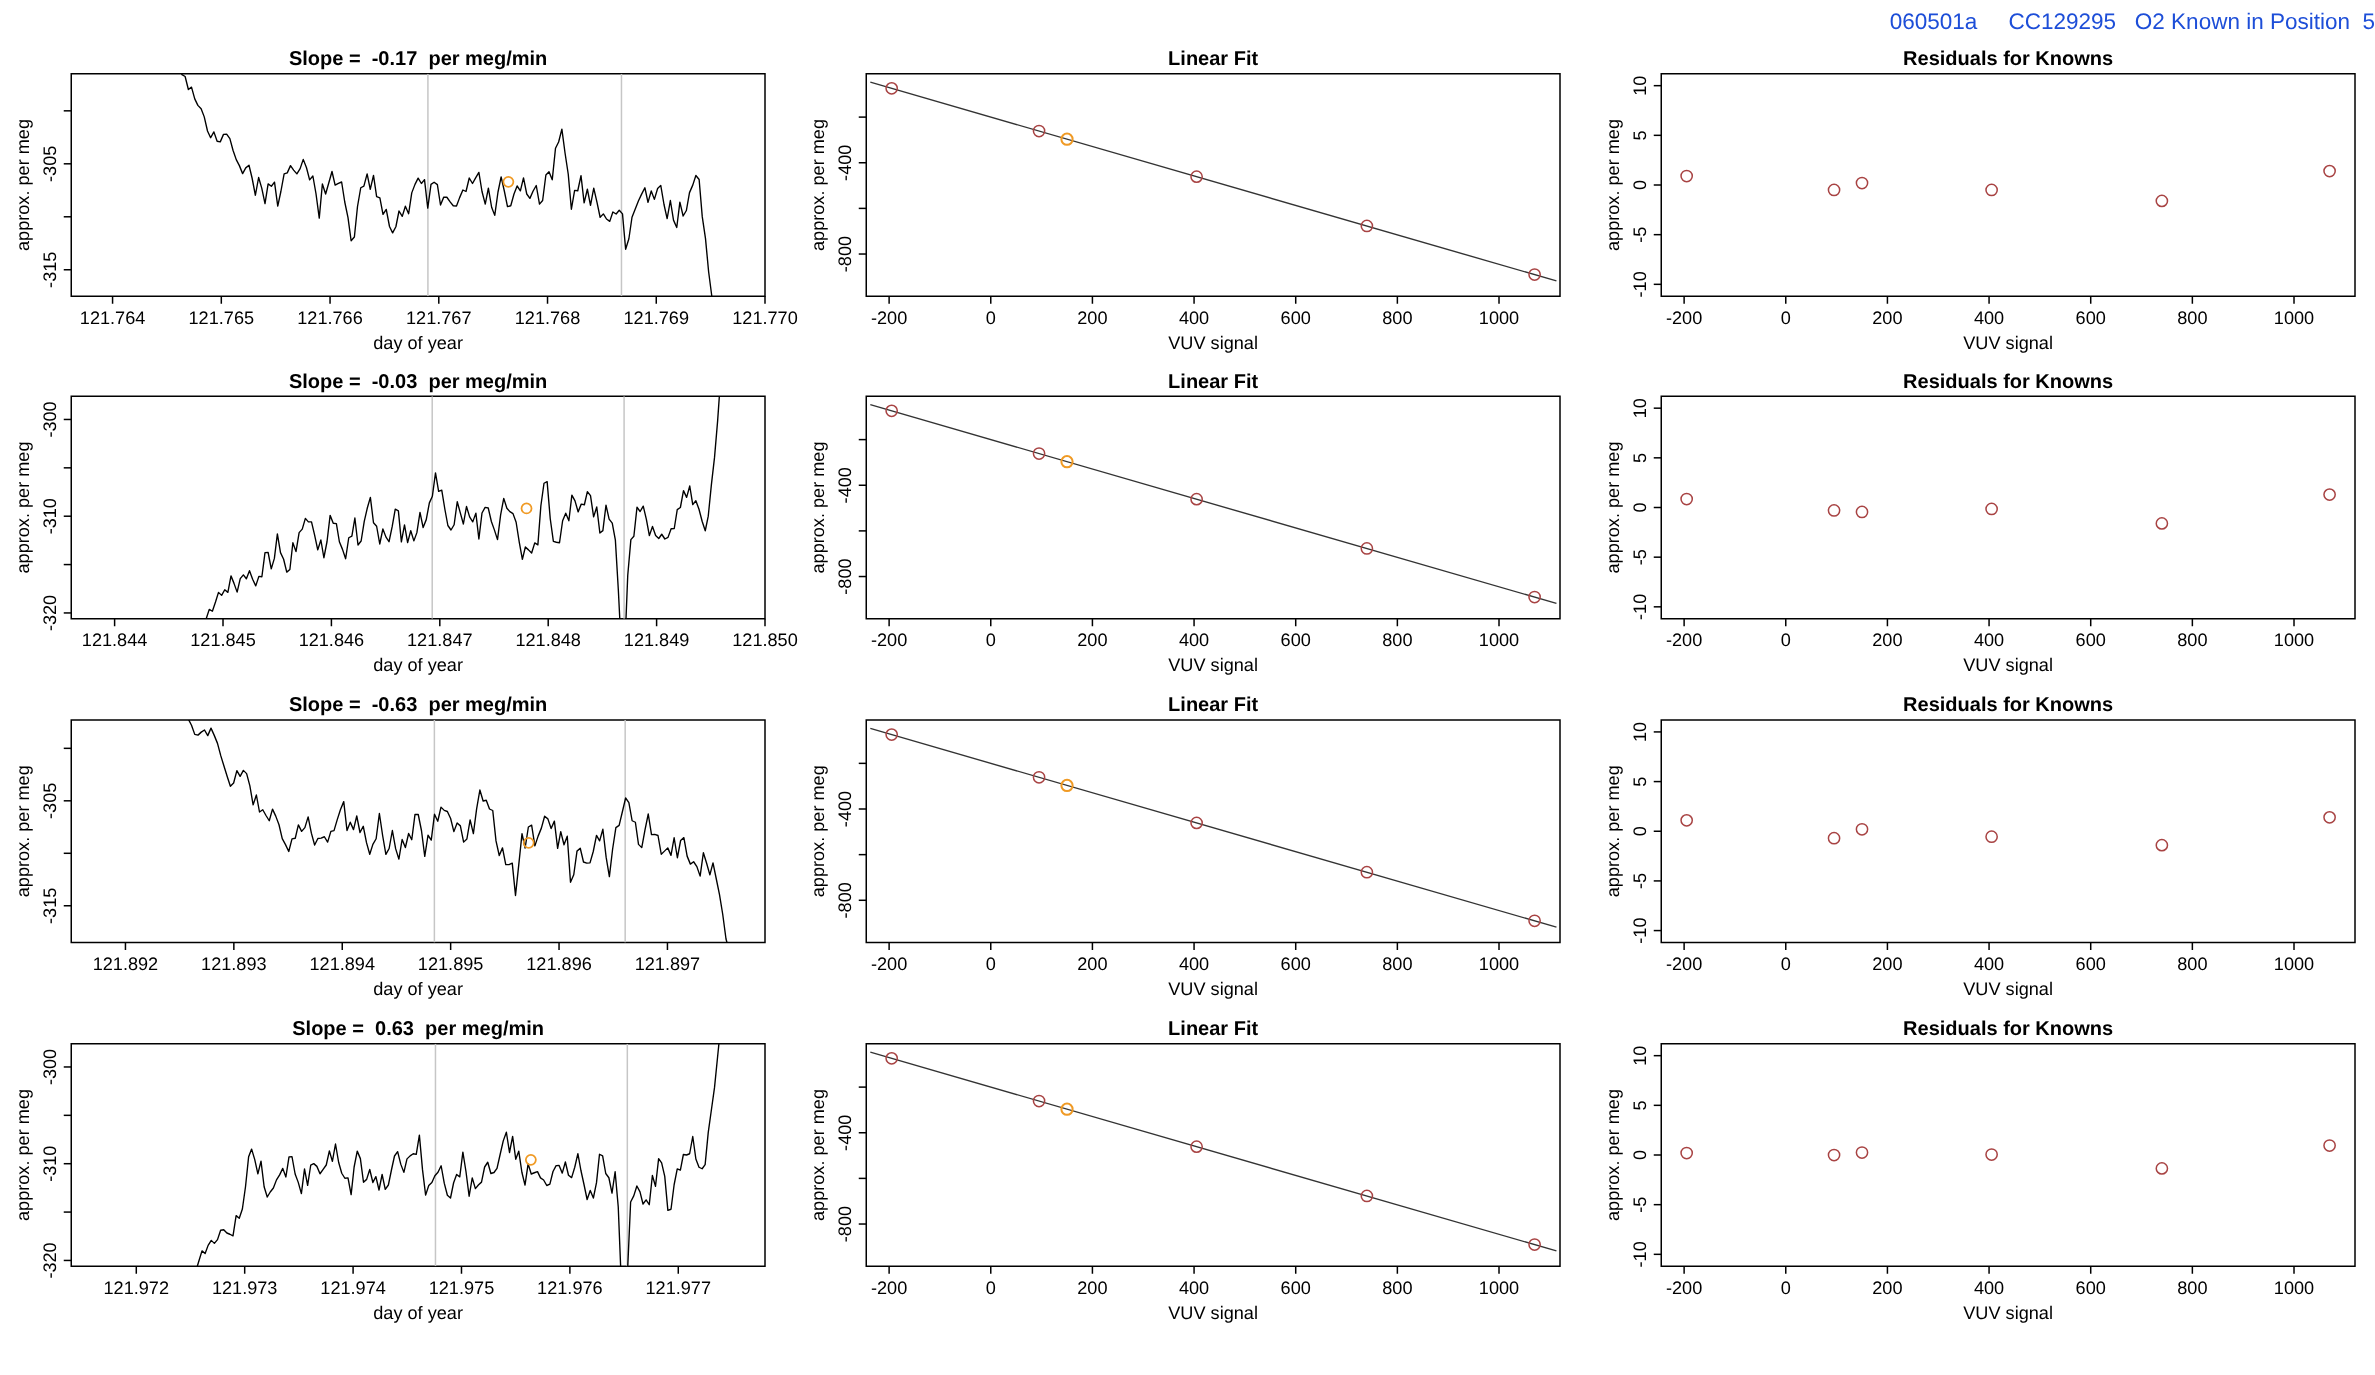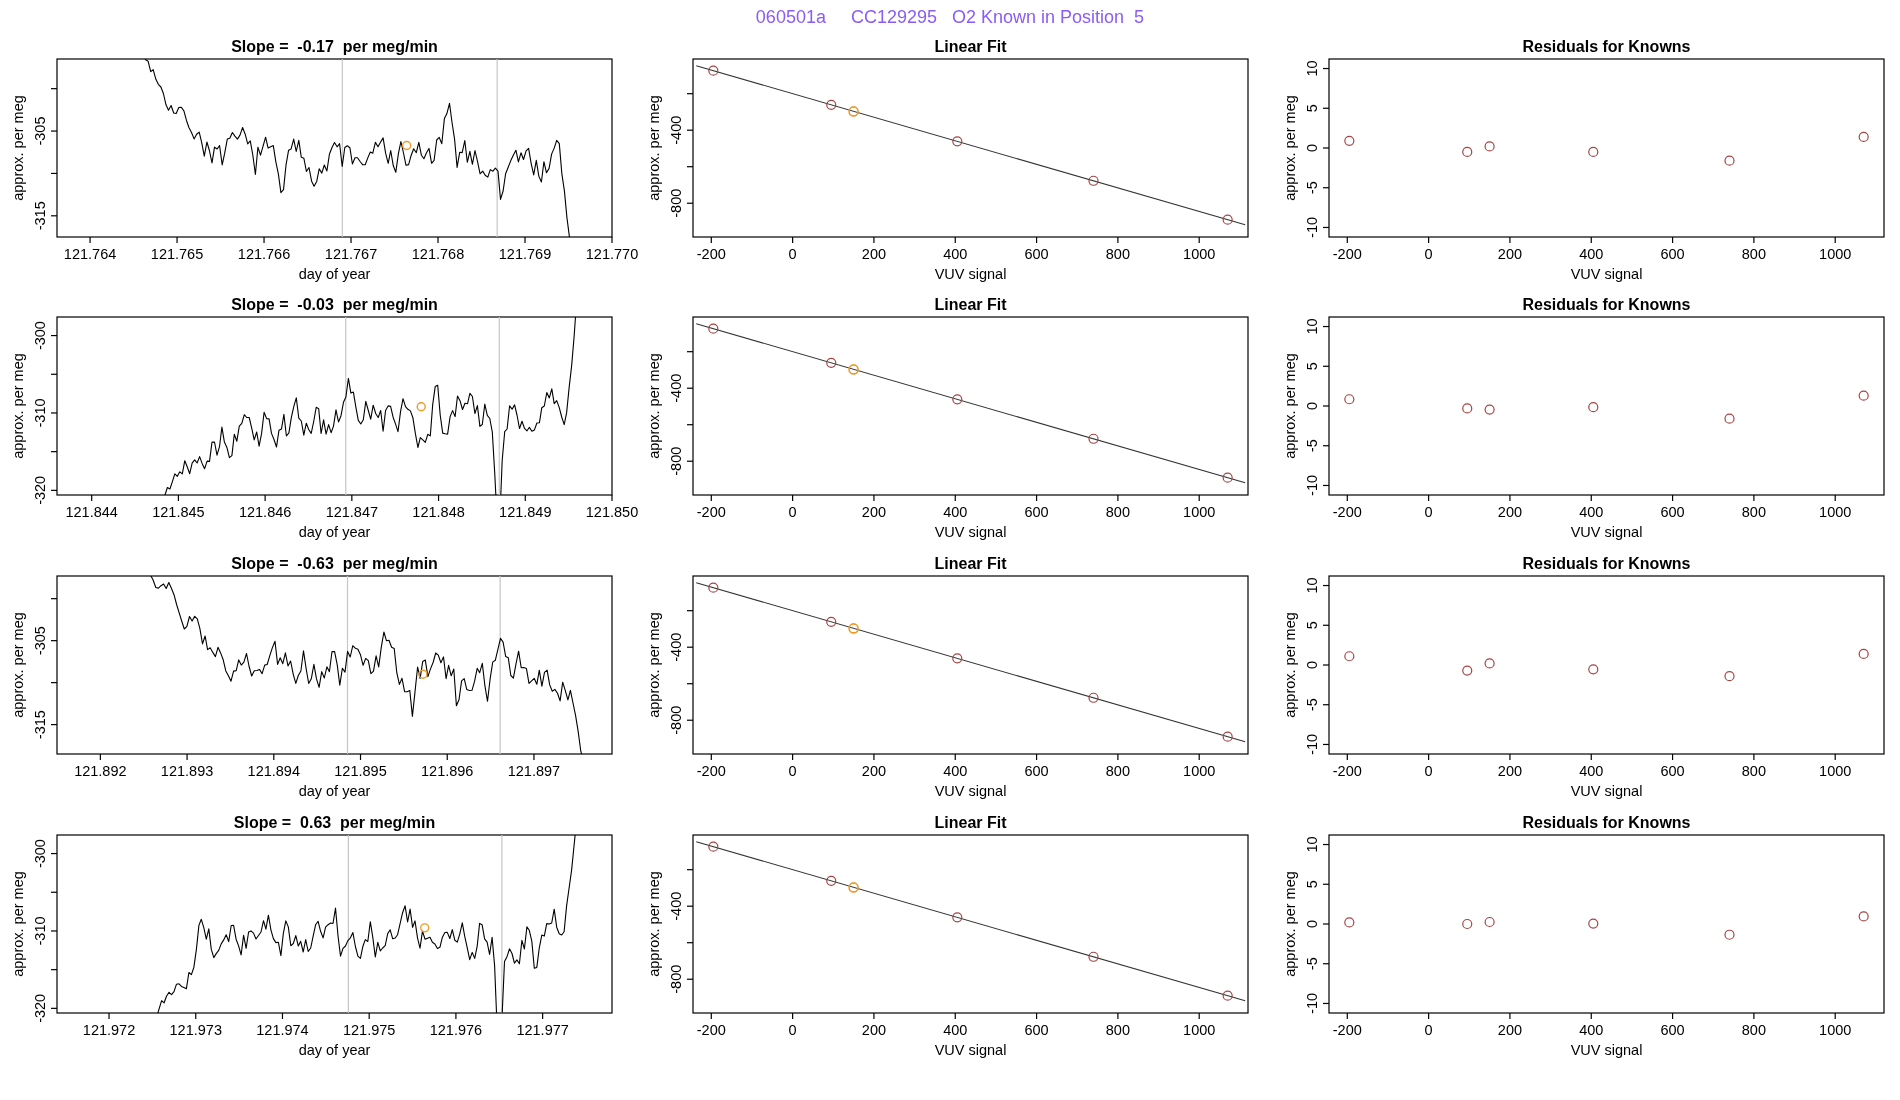--- a/index.html
+++ b/index.html
@@ -1,19 +1,19 @@
 <!DOCTYPE html>
 <html><head>
 <meta charset="utf-8">
 <style>
   html,body{margin:0;padding:0;background:#ffffff;}
   #page{position:relative;width:1900px;height:1100px;background:#ffffff;overflow:hidden;
         font-family:"Liberation Sans", sans-serif;}
-  #main-title{position:absolute;top:7px;left:0;width:1900px;text-align:center;
-              font-size:18px;color:#8b5cf6;white-space:pre;}
+  #main-title{position:absolute;top:7px;left:0;width:1900px;text-align:right;
+              font-size:18px;color:#1d4ed8;white-space:pre;}
   svg text{white-space:pre;font-family:"Liberation Sans", sans-serif;fill:#000;}
 </style>
 </head>
 <body>
 
 <div id="page">
   <div id="main-title">060501a     CC129295   O2 Known in Position  5</div>
   <svg id="fig" width="1900" height="1100" viewBox="0 0 1900 1100" xmlns="http://www.w3.org/2000/svg">
       <g>
         <clipPath id="clip1">

